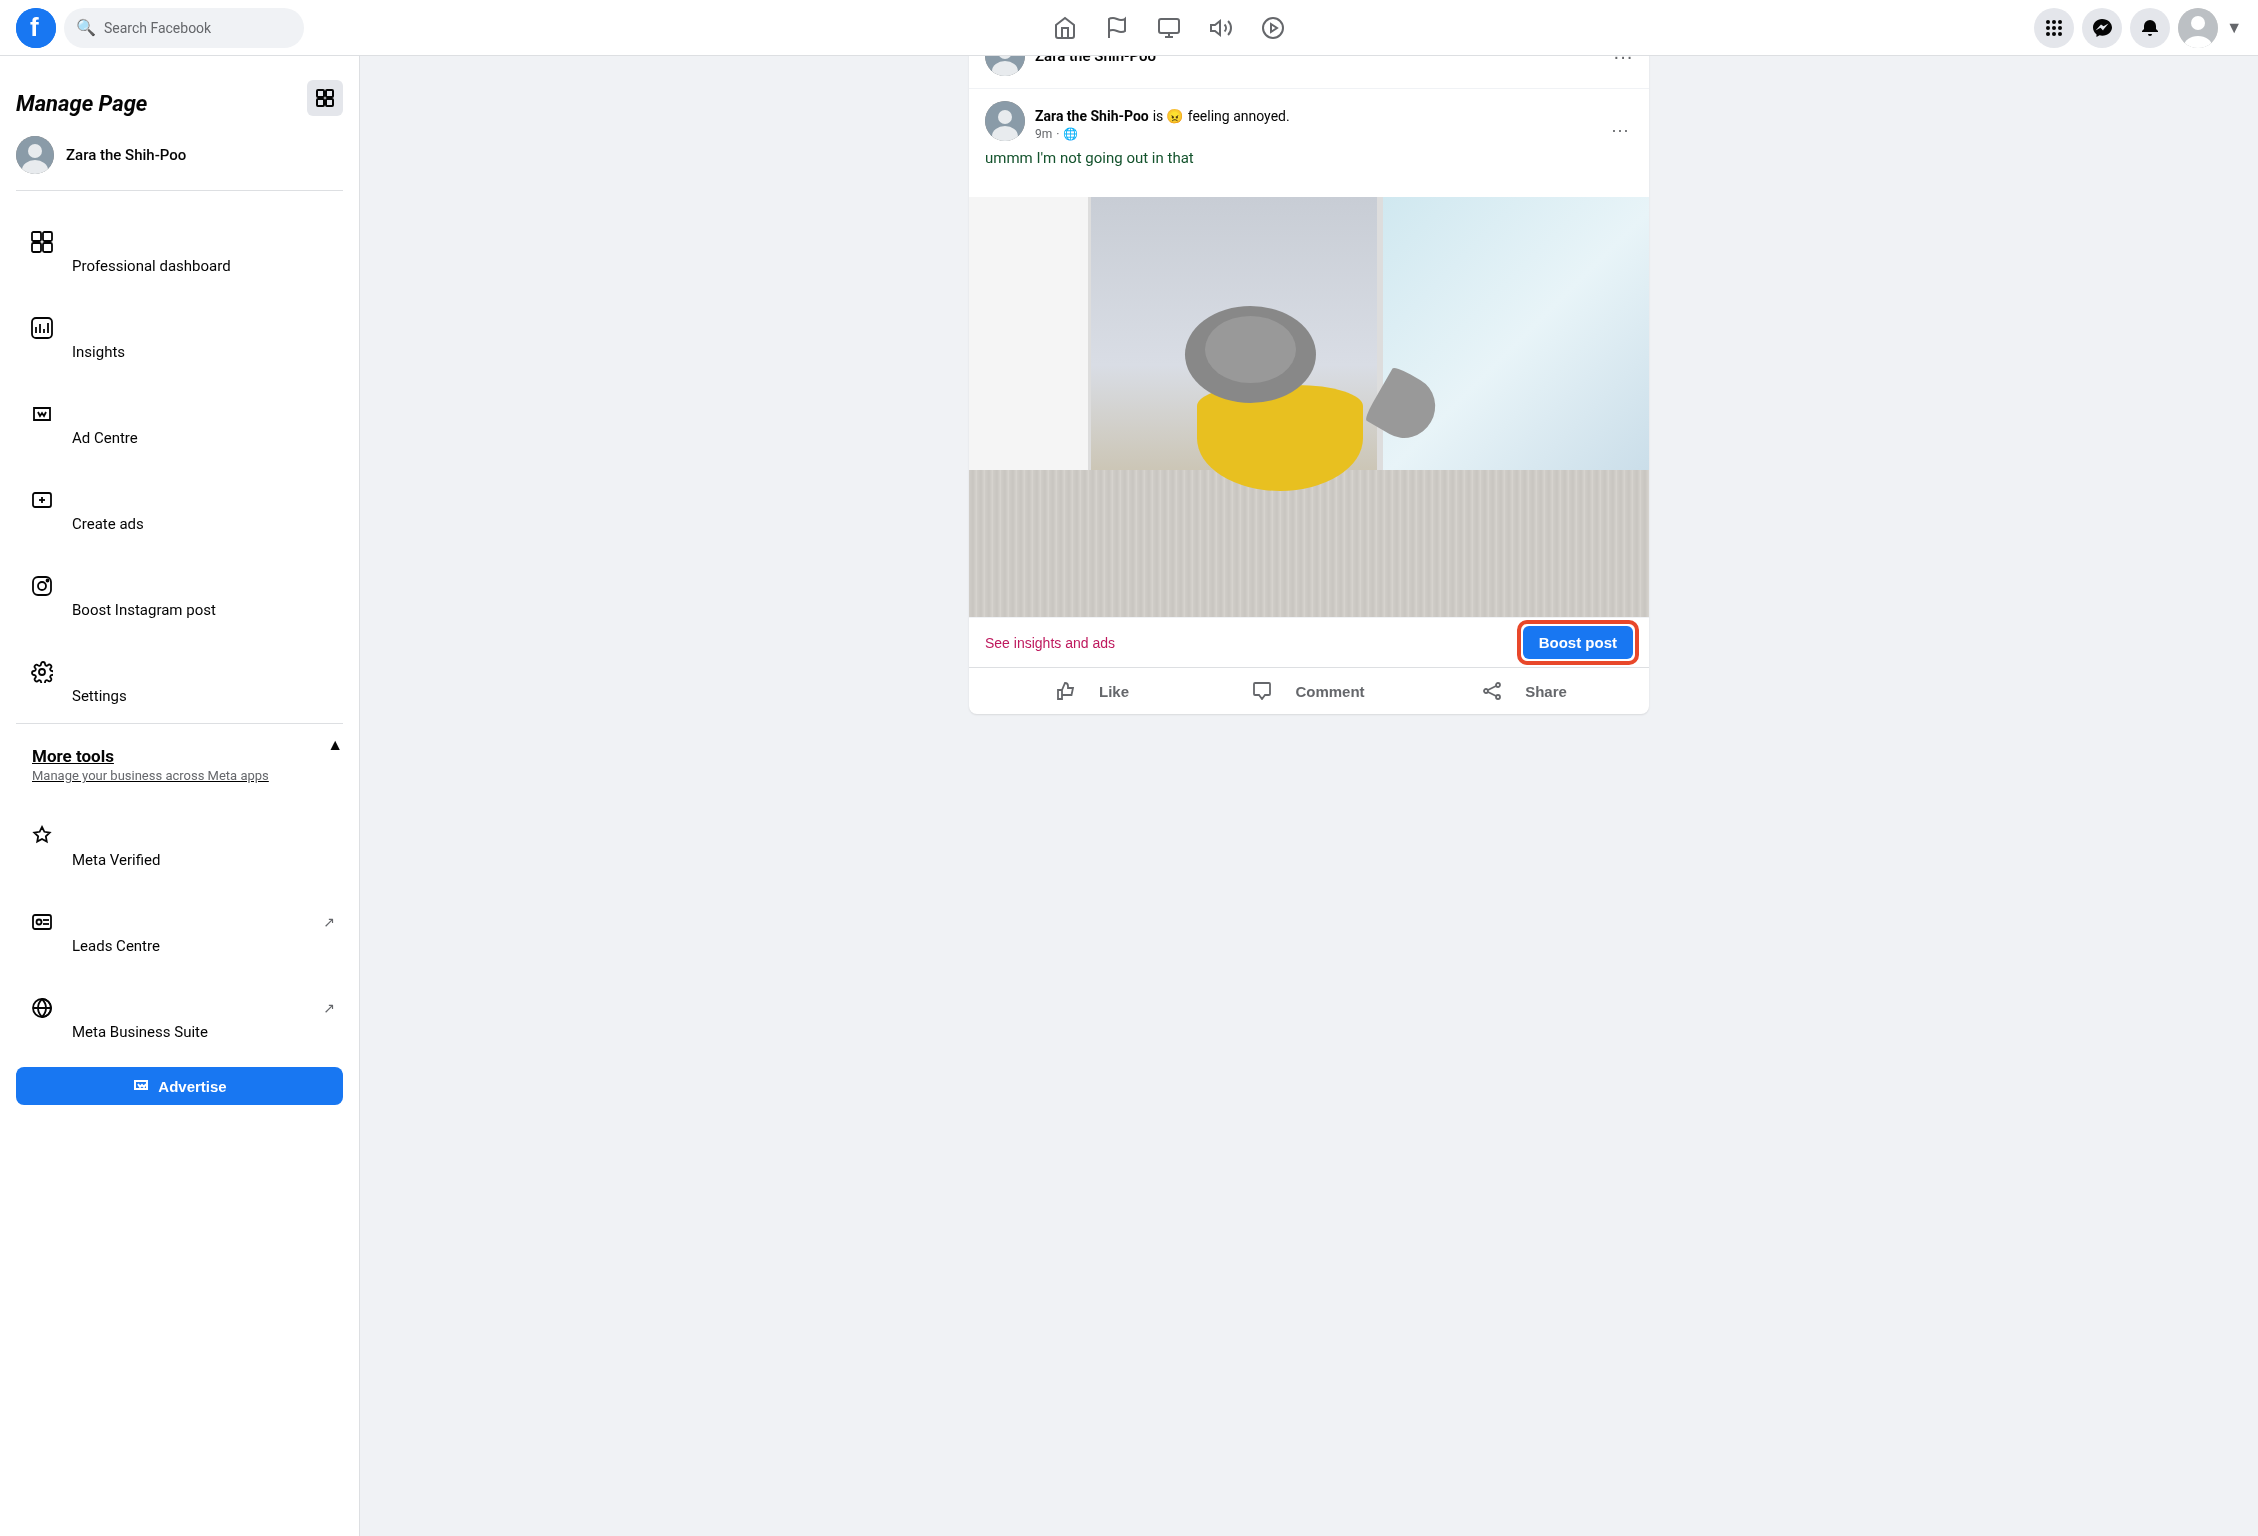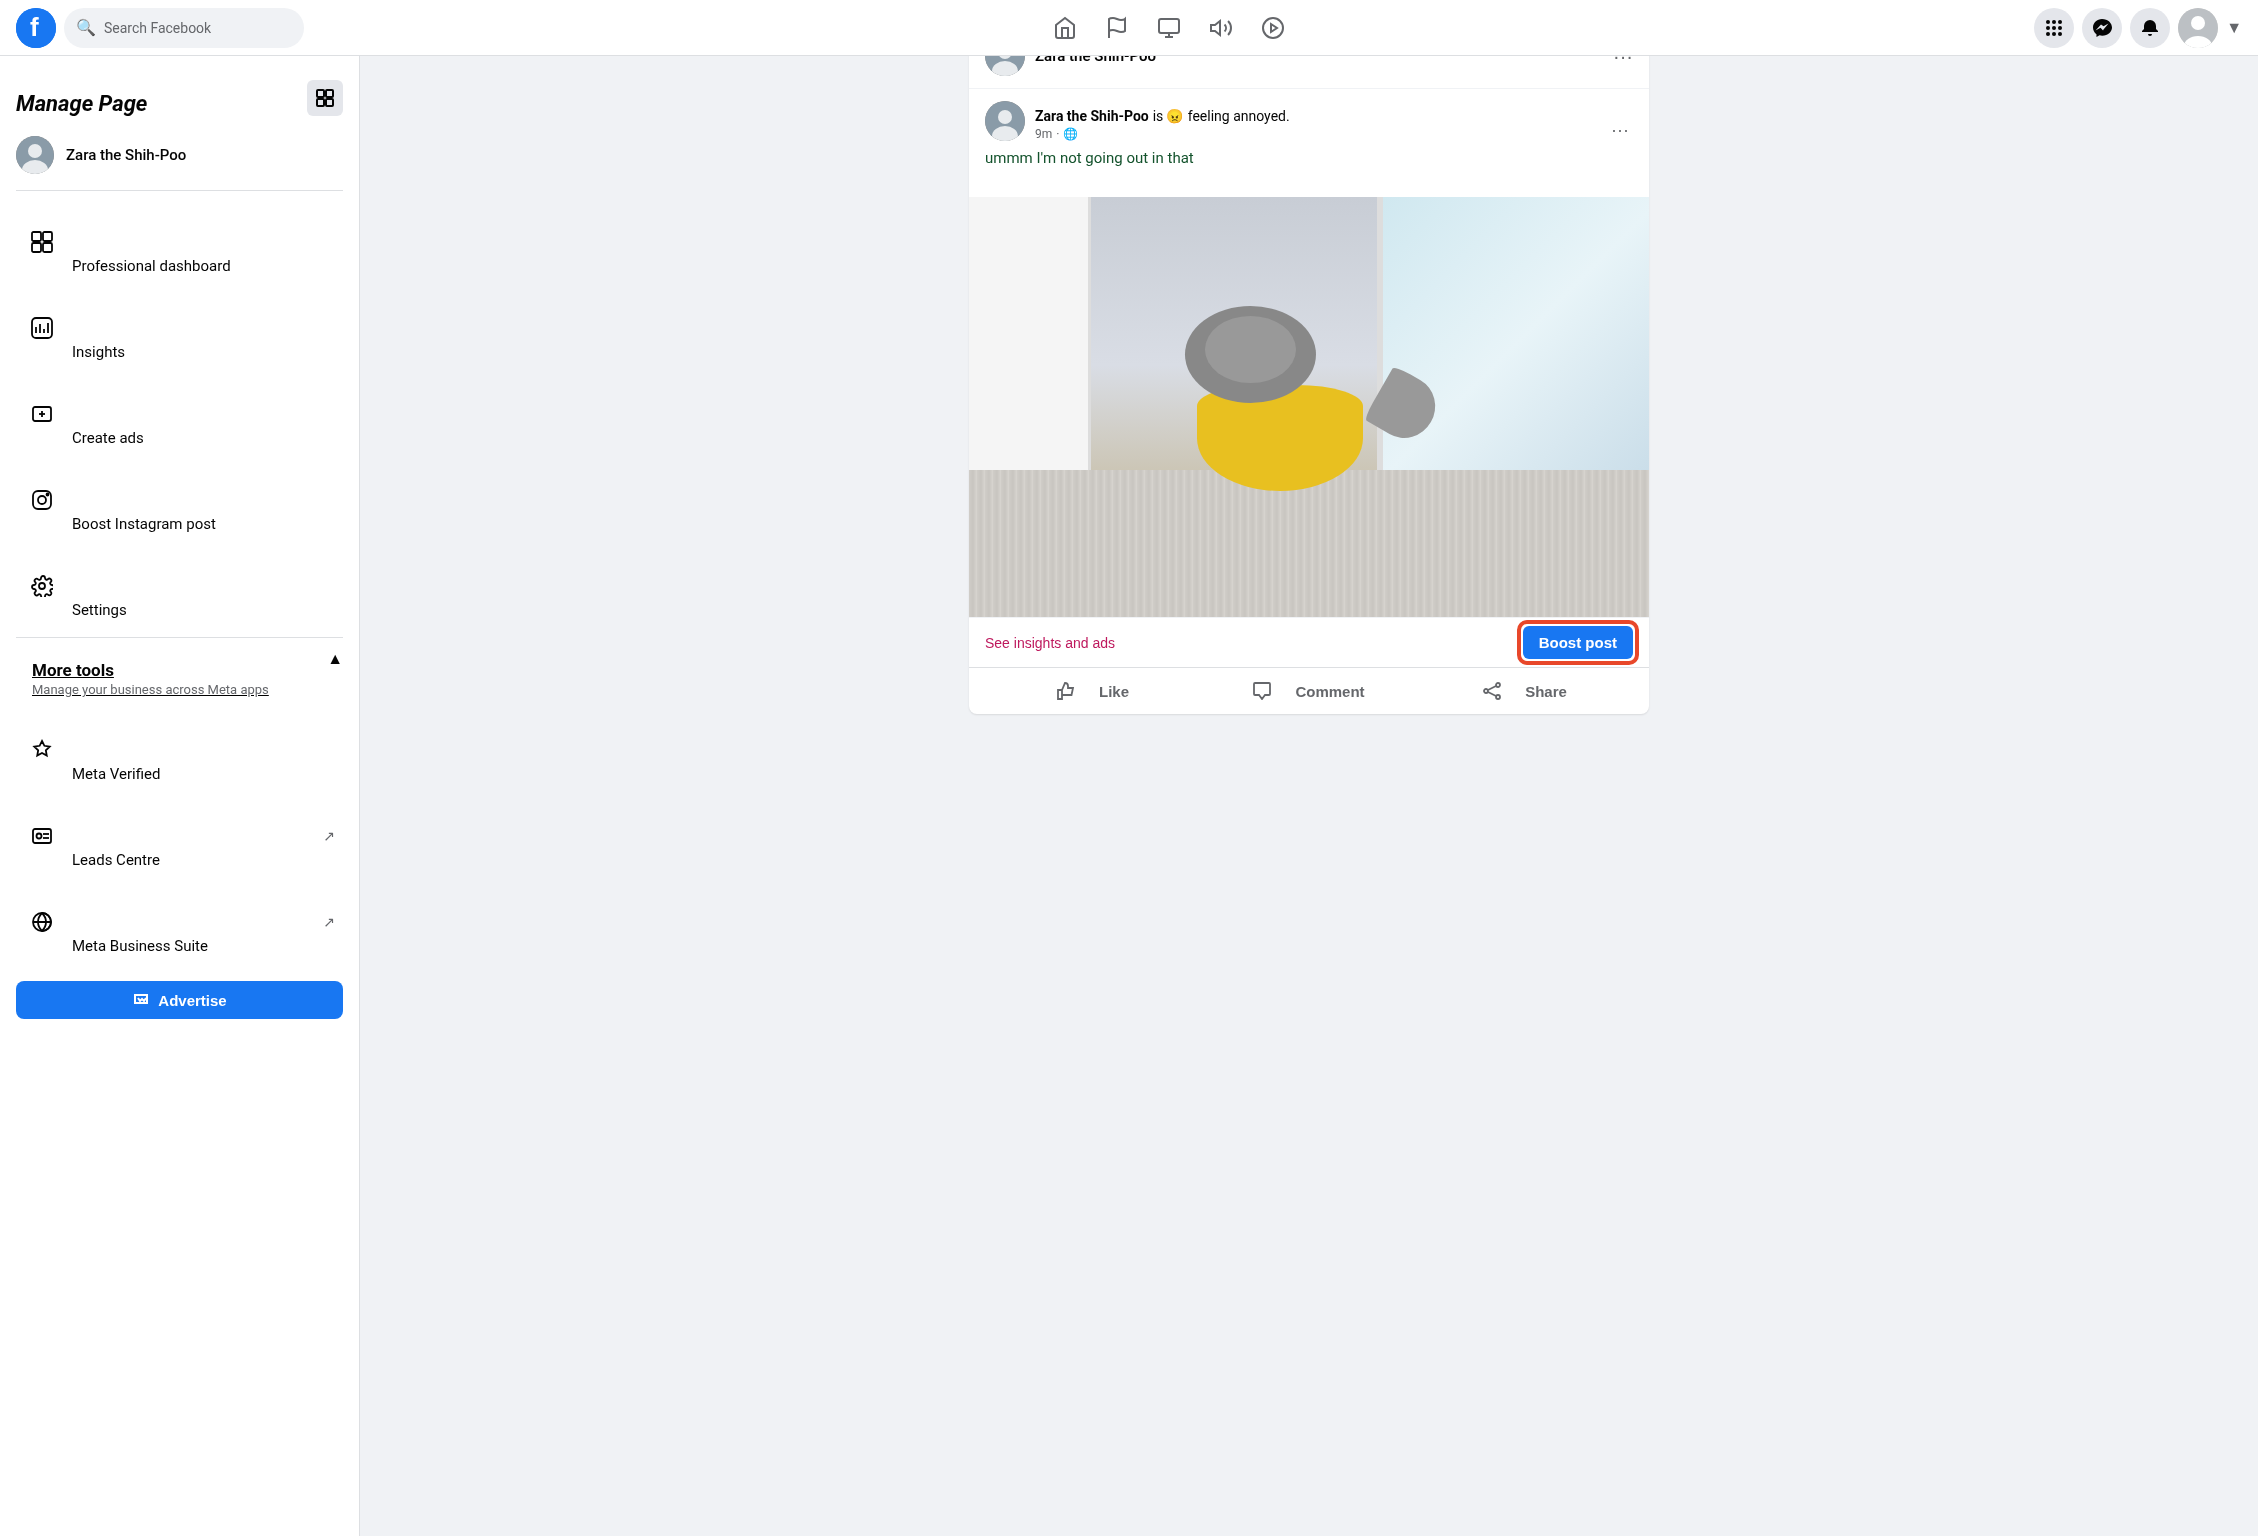--- a/index.html
+++ b/index.html
@@ -305,20 +305,29 @@
         <rect x="1" y="1" width="20" height="20" rx="4"></rect>
         <line x1="5" y1="16" x2="5" y2="10"></line>
           <line x1="9" y1="16" x2="9" y2="7"></line>
         <line x1="13" y1="16" x2="13" y2="12"></line>
           <line x1="17" y1="16" x2="17" y2="6"></line>
       </svg>
     </div>
     <span class="menu-label">Insights</span>
   </div>
 
+  <div class="menu-item">
+    <div class="menu-icon">
+      <svg width="22" height="22" viewBox="0 0 22 22" fill="none" stroke="currentColor" stroke-width="1.8">
+        <polygon points="3,5 19,5 19,17 3,17"></polygon>
+          <path d="M7 9 L9 13 L11 10 L13 13 L15 9"></path>
+      </svg>
+    </div>
+    <span class="menu-label">Ad Centre</span>
+  </div>
 
   <div class="menu-item">
     <div class="menu-icon">
       <svg width="22" height="22" viewBox="0 0 22 22" fill="none" stroke="currentColor" stroke-width="1.8">
         <rect x="2" y="4" width="18" height="14" rx="2"></rect>
         <line x1="11" y1="8" x2="11" y2="14"></line>
           <line x1="8" y1="11" x2="14" y2="11"></line>
       </svg>
     </div>
     <span class="menu-label">Create ads</span>

